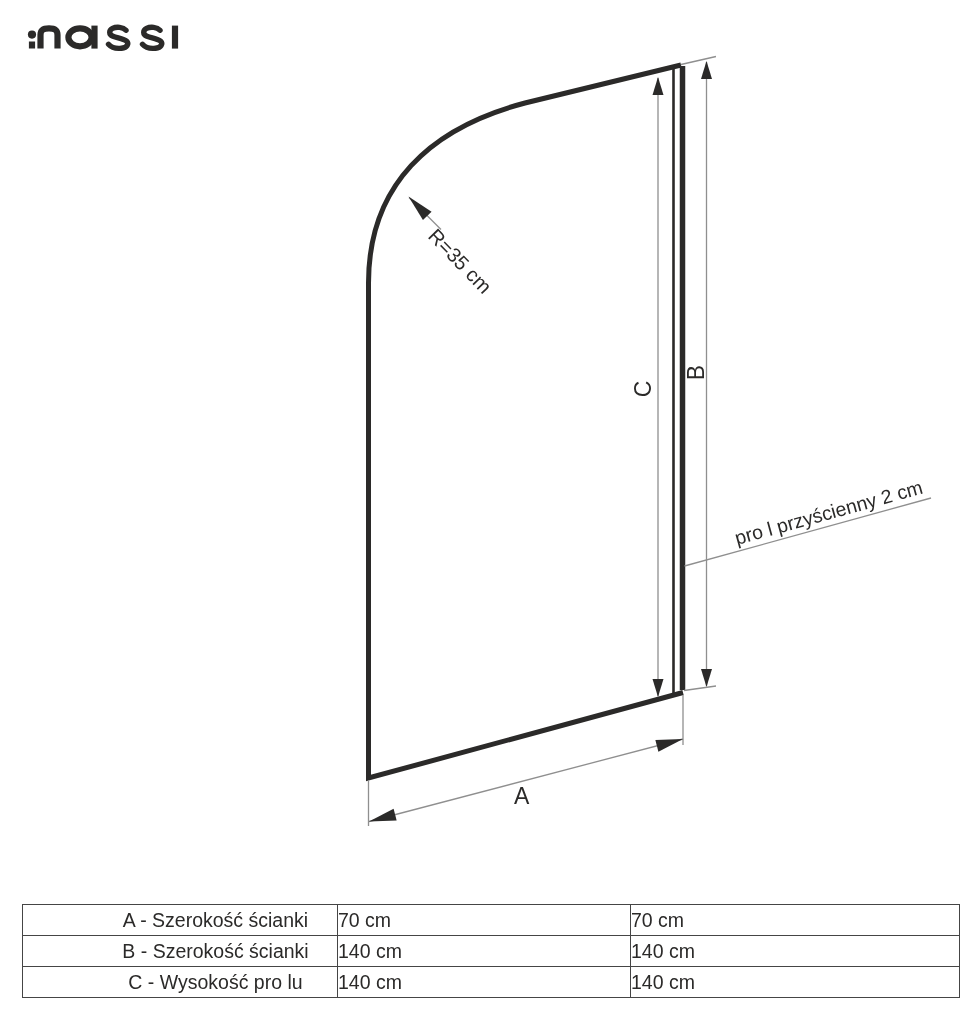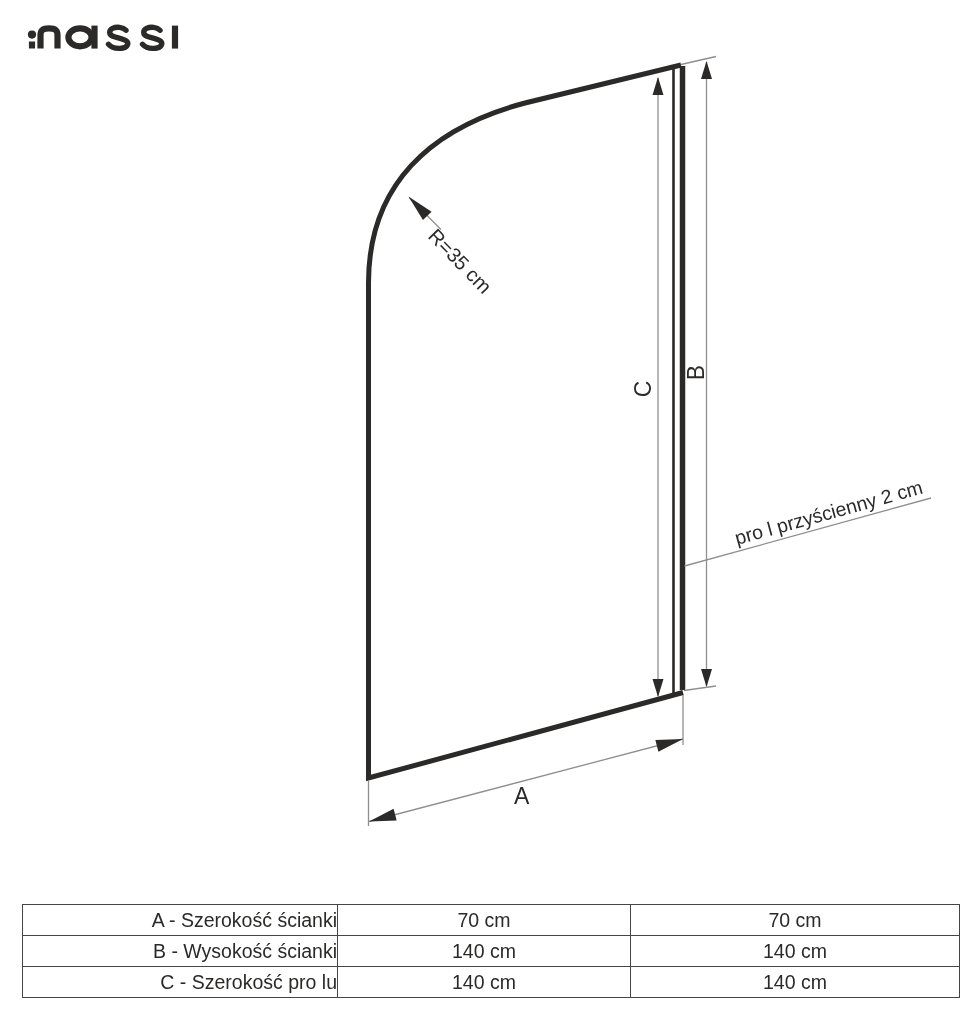--- a/index.html
+++ b/index.html
@@ -14,27 +14,26 @@
   .logo{position:absolute;left:25px;top:18px;}
   .diagram{position:absolute;left:0;top:0;}
   .dim-table{
     position:absolute;left:22px;top:904px;
     border-collapse:collapse;table-layout:fixed;
     width:937px;height:94px;
     font-size:19.5px;color:#2b2a29;
   }
   .dim-table td{
     border:1.6px solid #454545;
-    text-align:center;
     padding:0;
     white-space:nowrap;
     overflow:hidden;
   }
   .dim-table td.rowlabel{
-    text-align:right;
+    text-align:center;
     padding-left:71px;
   }
   .svg-label{
     font-family:"Liberation Sans", sans-serif;
     fill:#2b2a29;
   }
 </style>
 </head>
 <body>
 
@@ -101,23 +100,23 @@
       <col style="width:293px">
       <col style="width:329px">
   </colgroup>
   <tbody>
     <tr>
       <td class="rowlabel">A - Szerokość ścianki</td>
       <td>70 cm</td>
       <td>70 cm</td>
     </tr>
     <tr>
-      <td class="rowlabel">B - Wysokość ścianki</td>
+      <td class="rowlabel">B - Szerokość ścianki</td>
       <td>140 cm</td>
       <td>140 cm</td>
     </tr>
     <tr>
-      <td class="rowlabel">C - Szerokość pro lu</td>
+      <td class="rowlabel">C - Wysokość pro lu</td>
       <td>140 cm</td>
       <td>140 cm</td>
     </tr>
   </tbody>
 </table>
 
 </body></html>

